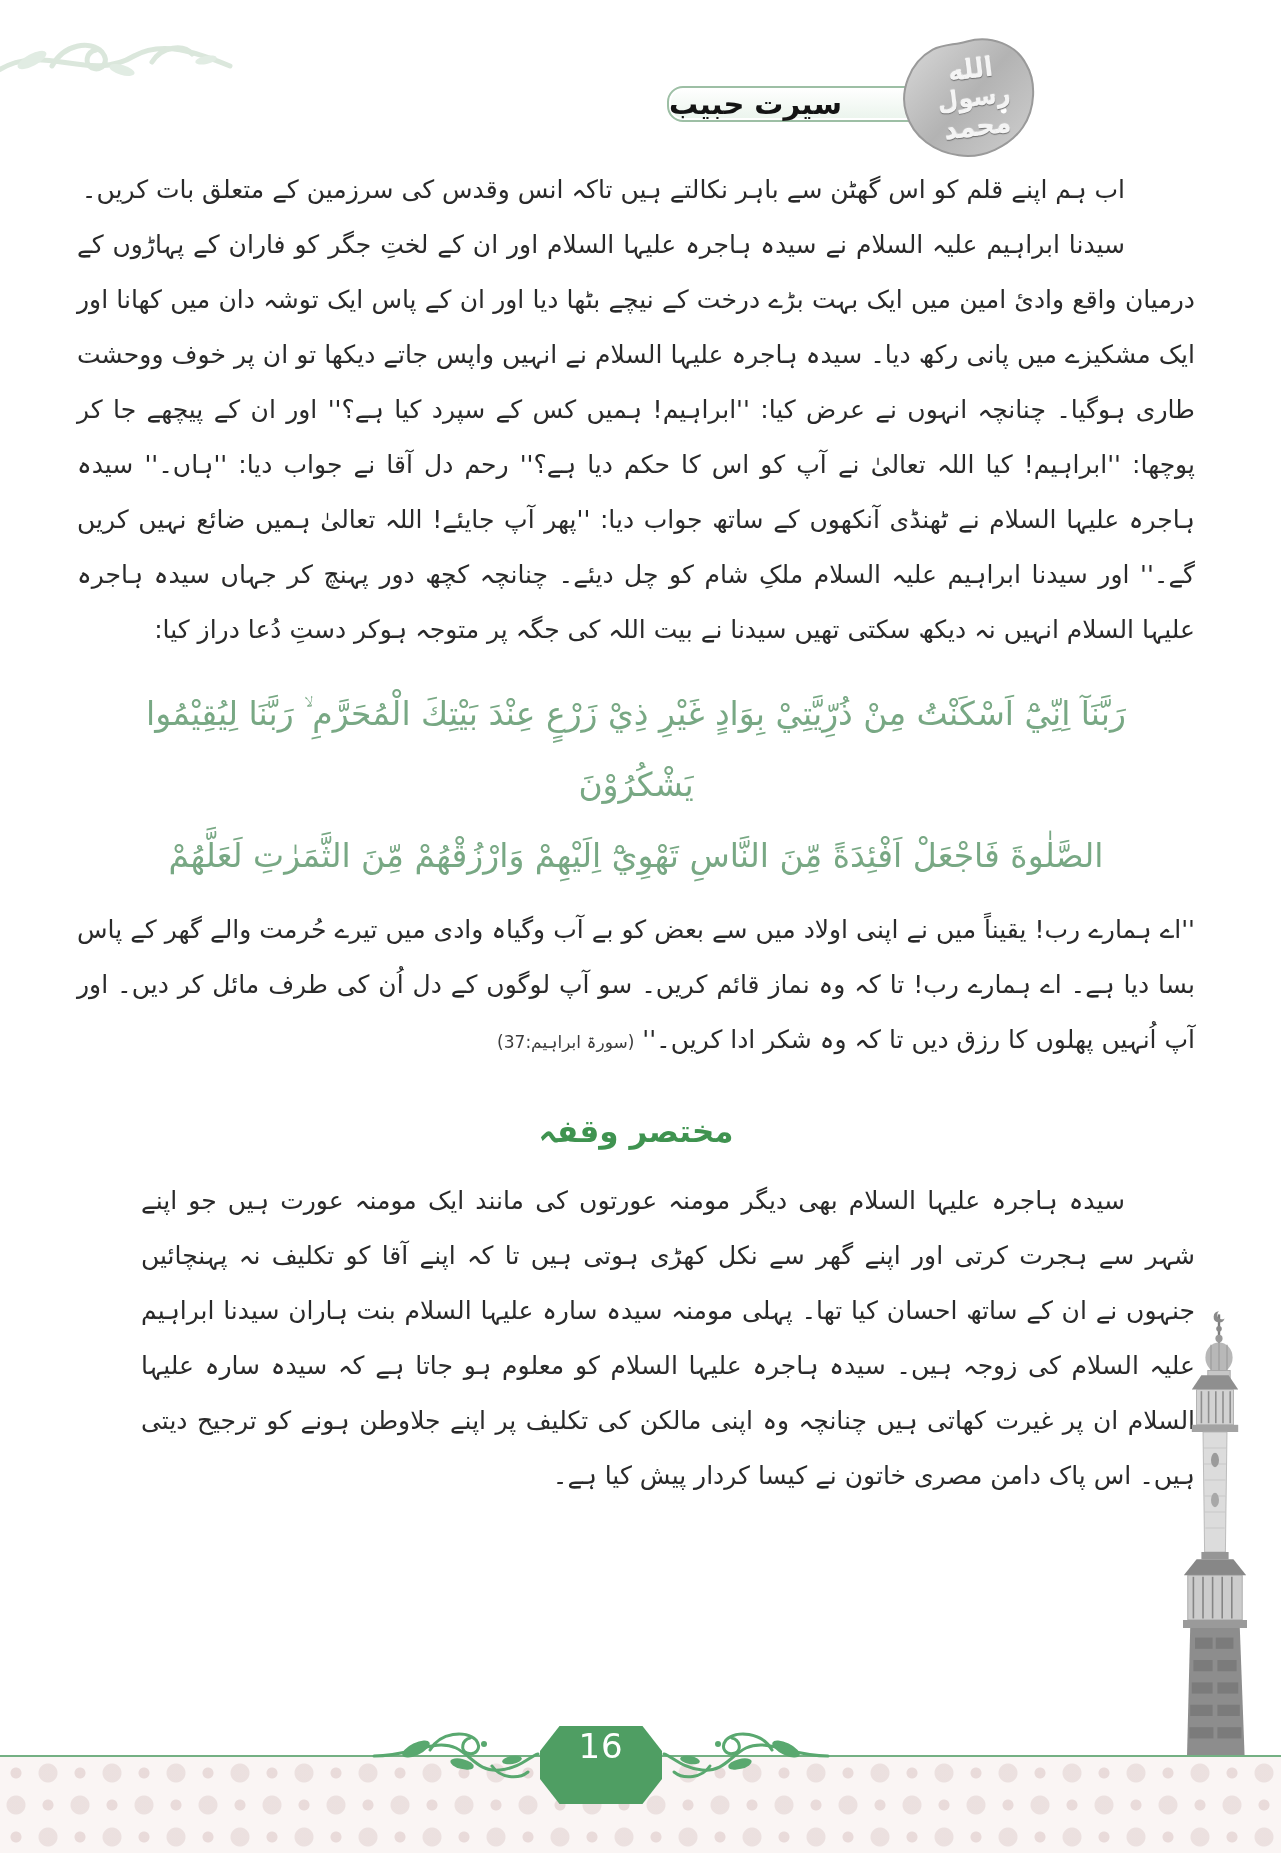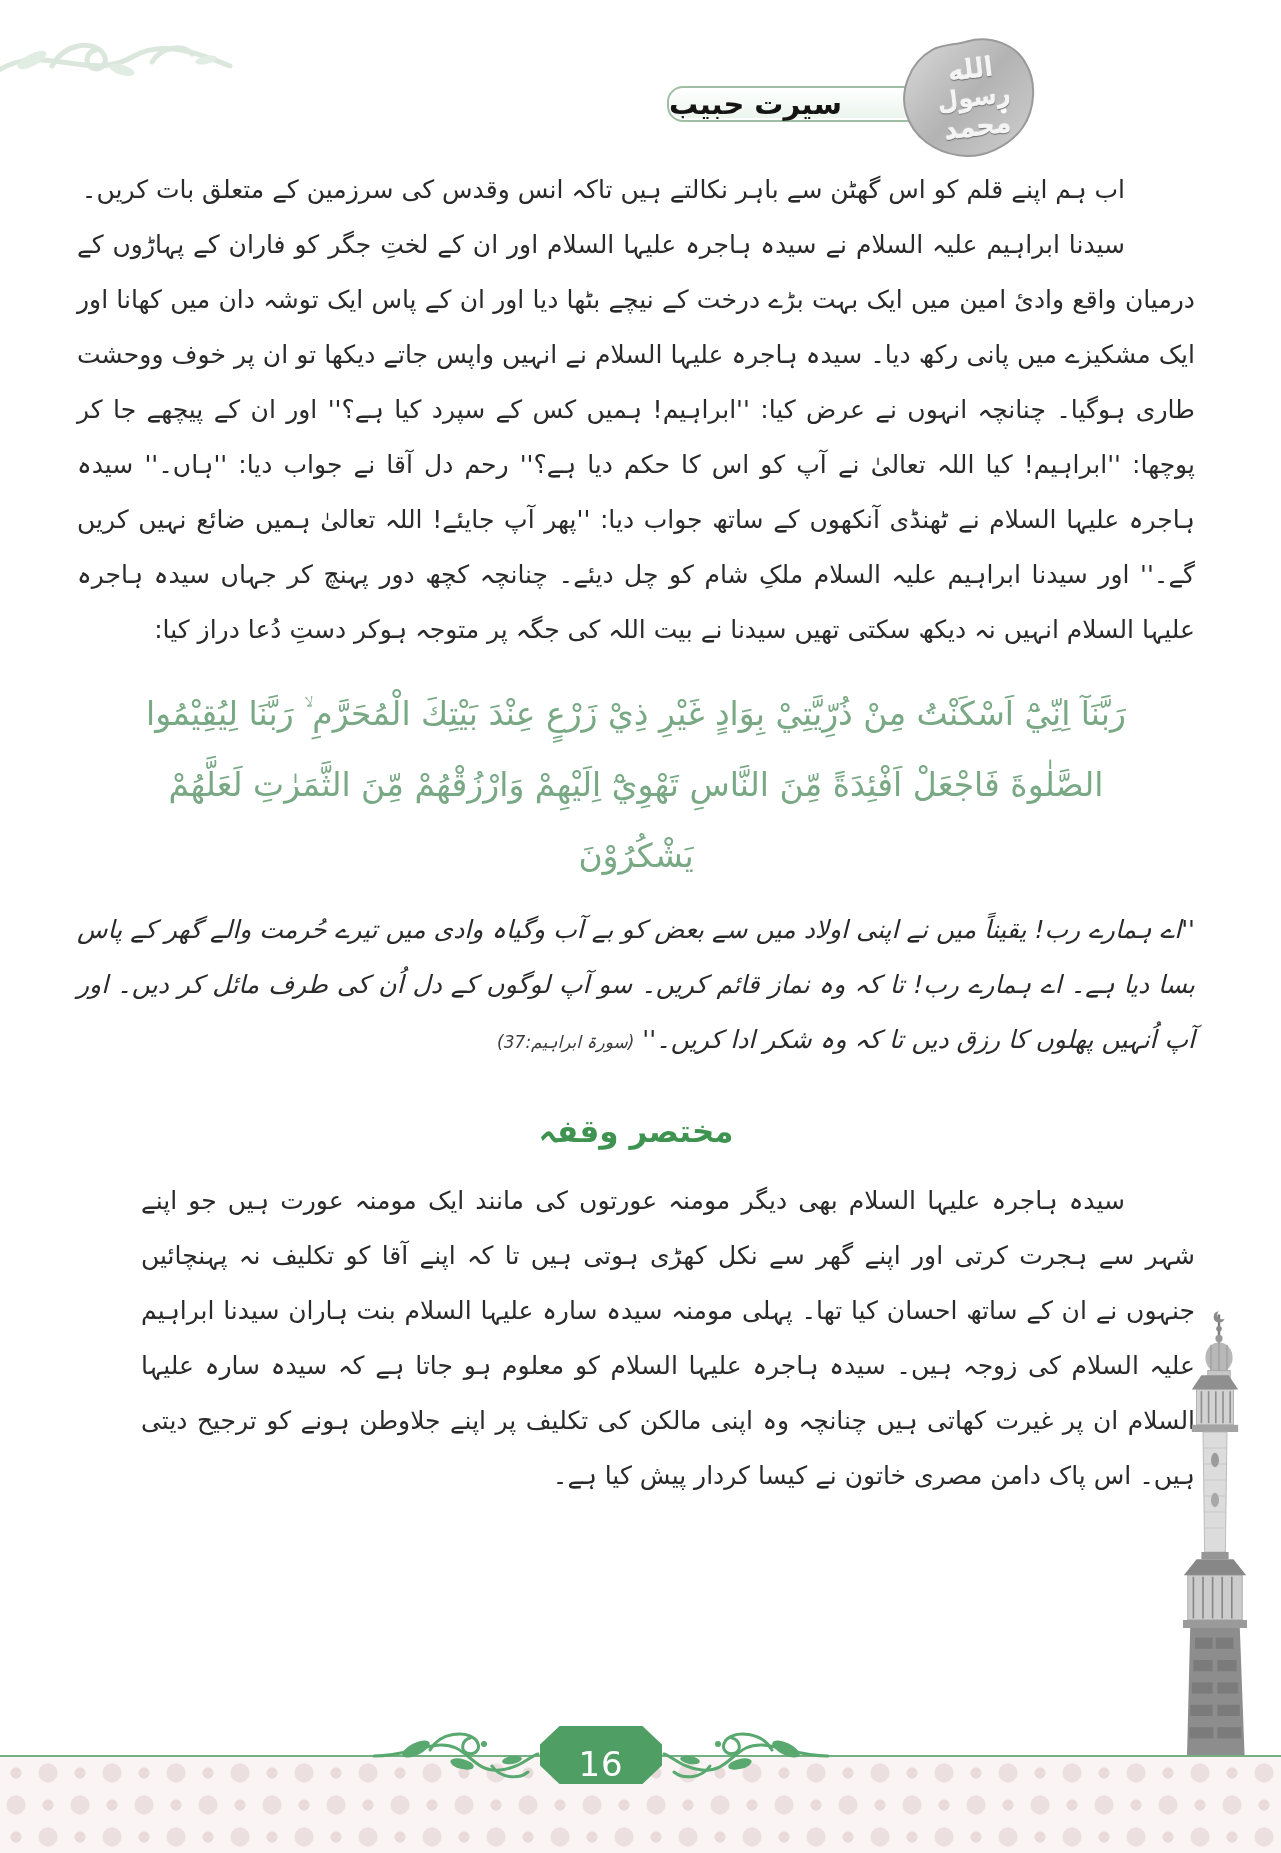--- a/index.html
+++ b/index.html
@@ -57,21 +57,21 @@
   }
   .para{text-align:justify;text-align-last:right;}
   .para.indent{text-indent:70px;}
   .p1{margin-top:14px;}
   .quran-verse{
     margin:22px 55px 6px;
     text-align:center;text-align-last:center;
     color:var(--verse-green);
     font-size:33px;line-height:2.15;font-weight:500;
   }
-  .translation{margin-top:10px;font-style:italic;}
+  .translation{margin-top:10px;}
   .verse-citation{font-size:17px;color:#3c3c3c;white-space:nowrap;}
   .section-heading{
     margin:30px 4px 8px;
     color:var(--heading-green);
     font-size:31px;font-weight:bold;
     text-align:center;
   }
   .sp1{margin-top:4px;}
   .sp2{margin-top:6px;margin-left:0;margin-right:0;padding-left:88px;}
   
@@ -86,24 +86,24 @@
     position:absolute;left:0;right:0;bottom:0;height:96px;
     background-color:#faf5f4;
     background-image:
       radial-gradient(circle at 16px 16px, rgba(190,150,150,.28) 0 5px, transparent 6px),
       radial-gradient(circle at 48px 48px, rgba(190,150,150,.28) 0 5px, transparent 6px),
       radial-gradient(circle at 48px 16px, rgba(170,130,130,.18) 0 9px, transparent 10px),
       radial-gradient(circle at 16px 48px, rgba(170,130,130,.18) 0 9px, transparent 10px);
     background-size:64px 64px;
   }
   .page-number-badge{
-    position:absolute;top:1726px;left:540px;width:122px;height:58px;
+    position:absolute;top:1726px;left:540px;width:122px;height:78px;
     background:var(--accent-green);
     clip-path:polygon(16% 0,84% 0,100% 32%,100% 68%,84% 100%,16% 100%,0 68%,0 32%);
-    display:flex;align-items:flex-end;justify-content:center;
+    display:flex;align-items:flex-start;justify-content:center;
     z-index:3;
   }
   .page-number{color:#ffffff;font-size:34px;letter-spacing:1px;}
   .footer-flourish{position:absolute;top:1722px;width:168px;height:70px;z-index:2;}
   .footer-flourish.left{left:372px;}
   .footer-flourish.right{left:662px;transform:scaleX(-1);}
 </style>
 </head>
 <body>
 
@@ -145,22 +145,22 @@
       <div class="seal-line-3">محمد</div>
     </div>
   </div>
 
   <main class="main-text">
     <p class="para indent p1">اب ہم اپنے قلم کو اس گھٹن سے باہر نکالتے ہیں تاکہ انس وقدس کی سرزمین کے متعلق بات کریں۔</p>
     <p class="para indent">سیدنا ابراہیم علیہ السلام نے سیدہ ہاجرہ علیہا السلام اور ان کے لختِ جگر کو فاران کے پہاڑوں کے درمیان واقع وادئ امین میں ایک بہت بڑے درخت کے نیچے بٹھا دیا اور ان کے پاس ایک توشہ دان میں کھانا اور ایک مشکیزے میں پانی رکھ دیا۔ سیدہ ہاجرہ علیہا السلام نے انہیں واپس جاتے دیکھا تو ان پر خوف ووحشت طاری ہوگیا۔ چنانچہ انہوں نے عرض کیا: ''ابراہیم! ہمیں کس کے سپرد کیا ہے؟'' اور ان کے پیچھے جا کر پوچھا: ''ابراہیم! کیا اللہ تعالیٰ نے آپ کو اس کا حکم دیا ہے؟'' رحم دل آقا نے جواب دیا: ''ہاں۔'' سیدہ ہاجرہ علیہا السلام نے ٹھنڈی آنکھوں کے ساتھ جواب دیا: ''پھر آپ جایئے! اللہ تعالیٰ ہمیں ضائع نہیں کریں گے۔'' اور سیدنا ابراہیم علیہ السلام ملکِ شام کو چل دیئے۔ چنانچہ کچھ دور پہنچ کر جہاں سیدہ ہاجرہ علیہا السلام انہیں نہ دیکھ سکتی تھیں سیدنا نے بیت اللہ کی جگہ پر متوجہ ہوکر دستِ دُعا دراز کیا:</p>
 
     <div class="quran-verse">
       <div>رَبَّنَآ اِنِّيْٓ اَسْكَنْتُ مِنْ ذُرِّيَّتِيْ بِوَادٍ غَيْرِ ذِيْ زَرْعٍ عِنْدَ بَيْتِكَ الْمُحَرَّمِ ۙ رَبَّنَا لِيُقِيْمُوا</div>
+      <div>يَشْكُرُوْنَ</div>
       <div>الصَّلٰوةَ فَاجْعَلْ اَفْئِدَةً مِّنَ النَّاسِ تَهْوِيْٓ اِلَيْهِمْ وَارْزُقْهُمْ مِّنَ الثَّمَرٰتِ لَعَلَّهُمْ</div>
-      <div>يَشْكُرُوْنَ</div>
     </div>
 
     <p class="para translation">
       <span>''اے ہمارے رب! یقیناً میں نے اپنی اولاد میں سے بعض کو بے آب وگیاہ وادی میں تیرے حُرمت والے گھر کے پاس بسا دیا ہے۔ اے ہمارے رب! تا کہ وہ نماز قائم کریں۔ سو آپ لوگوں کے دل اُن کی طرف مائل کر دیں۔ اور آپ اُنہیں پھلوں کا رزق دیں تا کہ وہ شکر ادا کریں۔'' </span>
       <span class="verse-citation">(سورۃ ابراہیم:37)</span>
     </p>
 
     <h2 class="section-heading">مختصر وقفہ</h2>
 
     <p class="para indent sp2">سیدہ ہاجرہ علیہا السلام بھی دیگر مومنہ عورتوں کی مانند ایک مومنہ عورت ہیں جو اپنے شہر سے ہجرت کرتی اور اپنے گھر سے نکل کھڑی ہوتی ہیں تا کہ اپنے آقا کو تکلیف نہ پہنچائیں جنہوں نے ان کے ساتھ احسان کیا تھا۔ پہلی مومنہ سیدہ سارہ علیہا السلام بنت ہاران سیدنا ابراہیم علیہ السلام کی زوجہ ہیں۔ سیدہ ہاجرہ علیہا السلام کو معلوم ہو جاتا ہے کہ سیدہ سارہ علیہا السلام ان پر غیرت کھاتی ہیں چنانچہ وہ اپنی مالکن کی تکلیف پر اپنے جلاوطن ہونے کو ترجیح دیتی ہیں۔ اس پاک دامن مصری خاتون نے کیسا کردار پیش کیا ہے۔</p>

